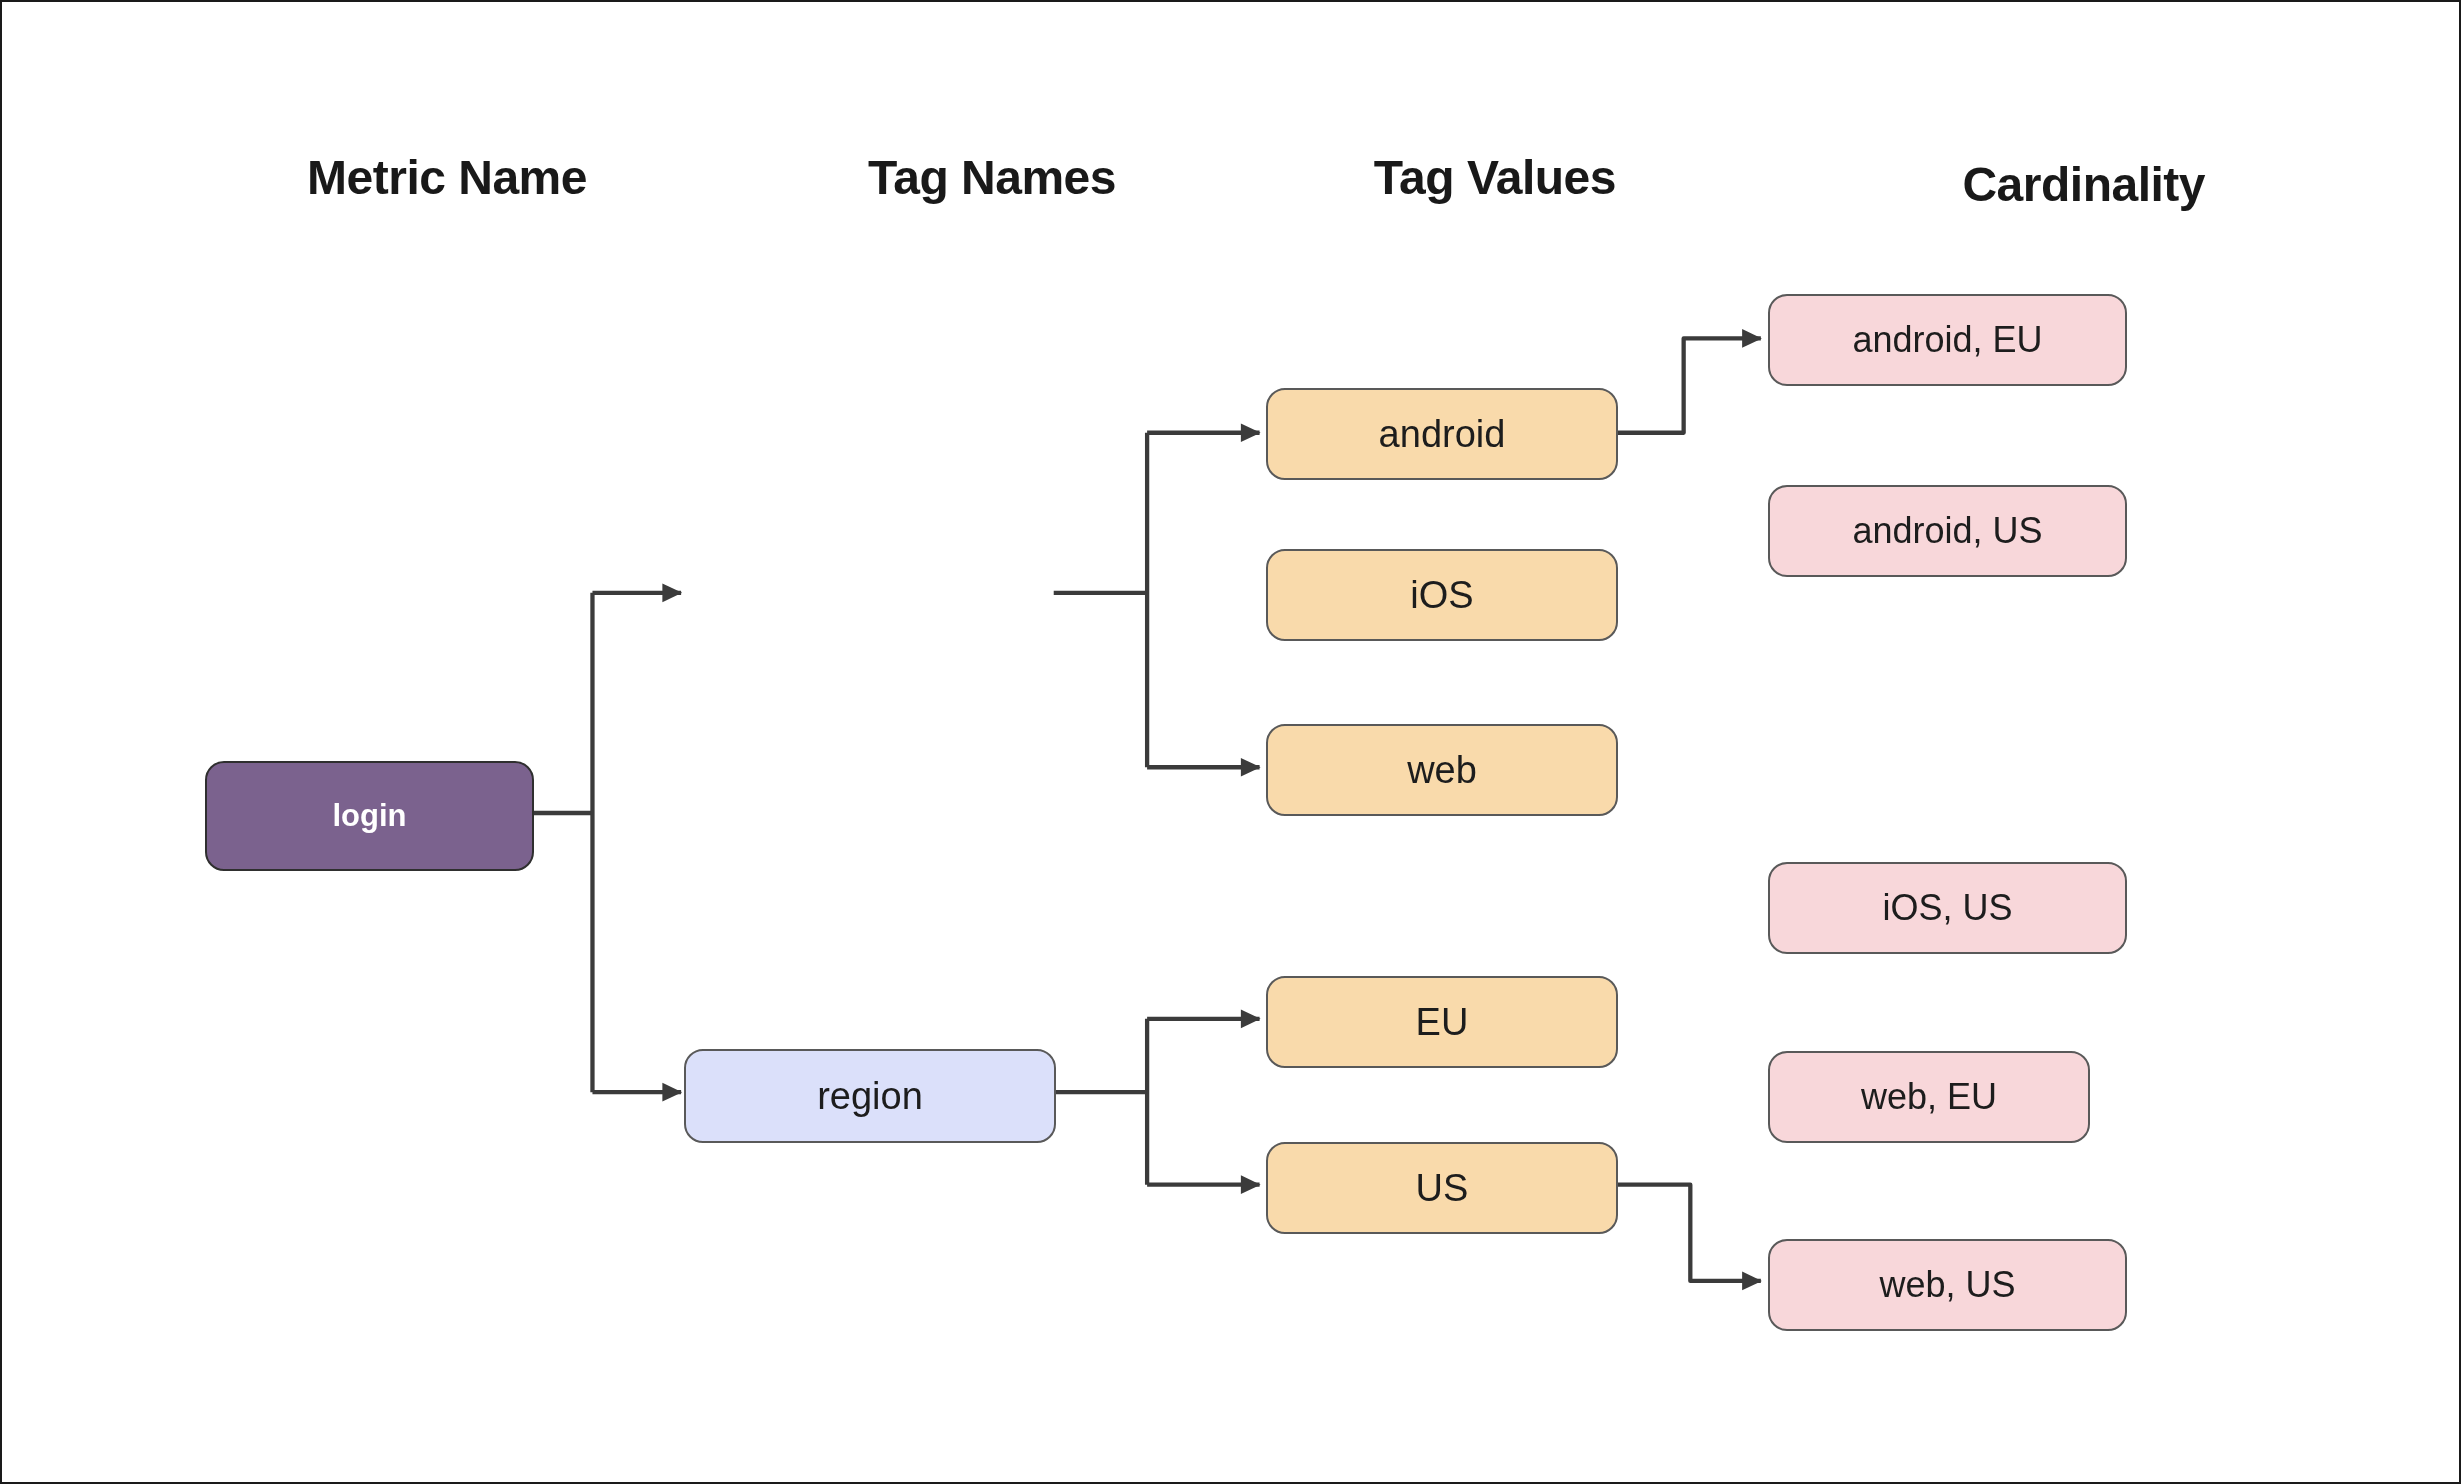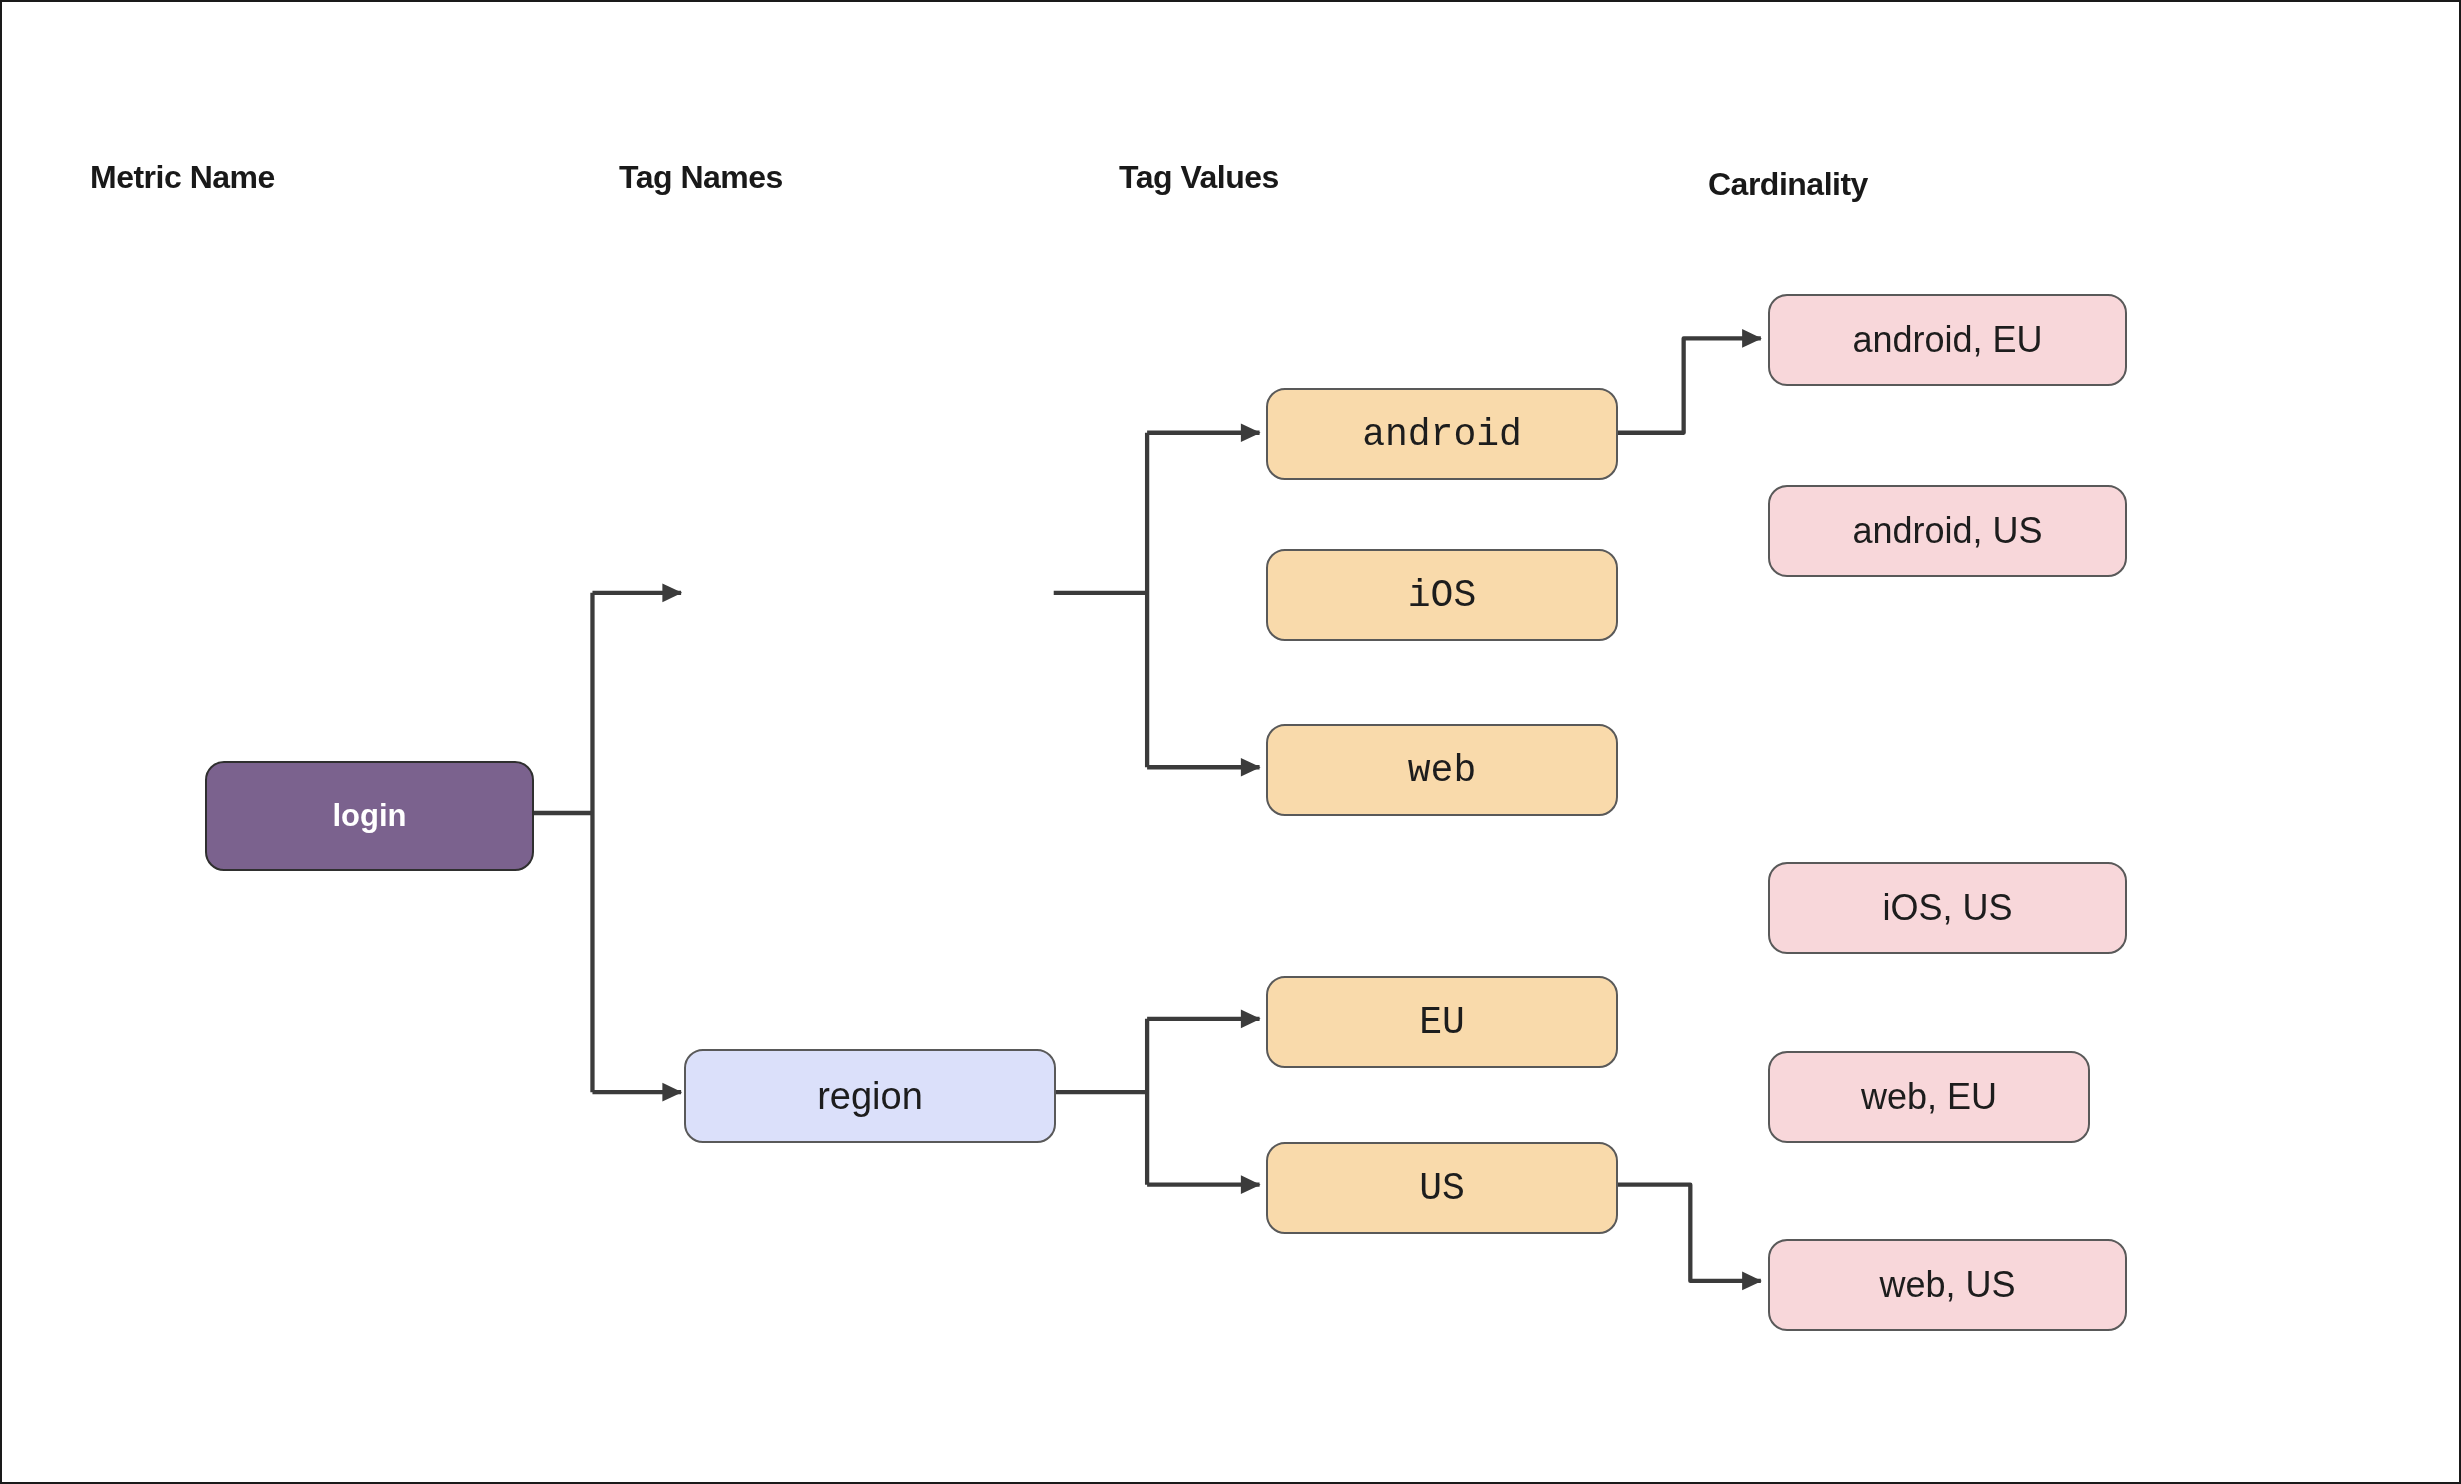--- a/index.html
+++ b/index.html
@@ -16,22 +16,22 @@
   #edges-layer {
     position: absolute;
     left: 0; top: 0;
     width: 100%; height: 100%;
   }
   .col-header {
     position: absolute;
     width: 497px;
     height: 61px;
     line-height: 61px;
-    text-align: left;
-    font-size: 32px;
+    text-align: right;
+    font-size: 48px;
     font-weight: 700;
     color: #191919;
     letter-spacing: -0.5px;
     white-space: nowrap;
   }
   .node {
     position: absolute;
     display: flex;
     align-items: center;
     justify-content: center;
@@ -49,21 +49,20 @@
     font-size: 31px;
     margin-left: 28px;
   }
   .node-tagname {
     background: #dbe0fa;
     border: 2.4px solid #595959;
   }
   .node-tagvalue {
     background: #f9daab;
     border: 2.4px solid #595959;
-    font-family: Liberation Mono, monospace;
   }
   .node-card {
     background: #f8d7da;
     border: 2.4px solid #595959;
     font-size: 36px;
     text-align: center;
   }
 </style>
 </head>
 <body>

